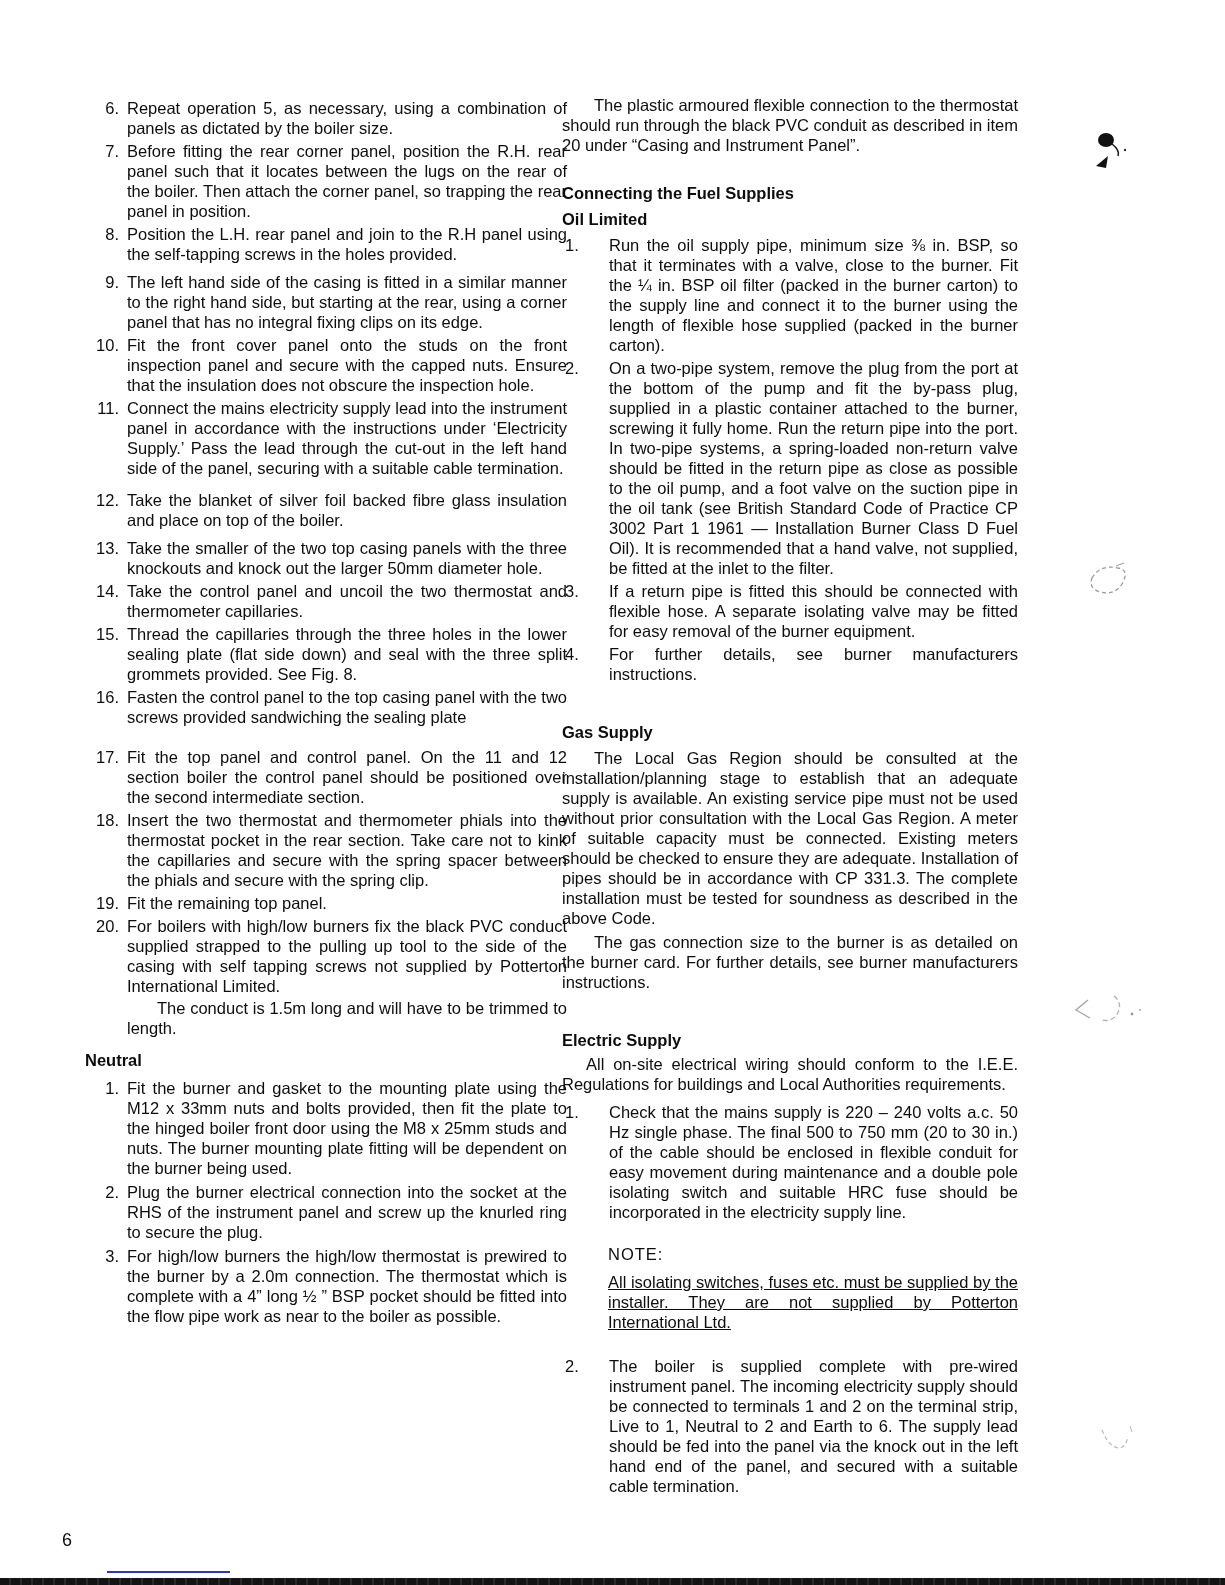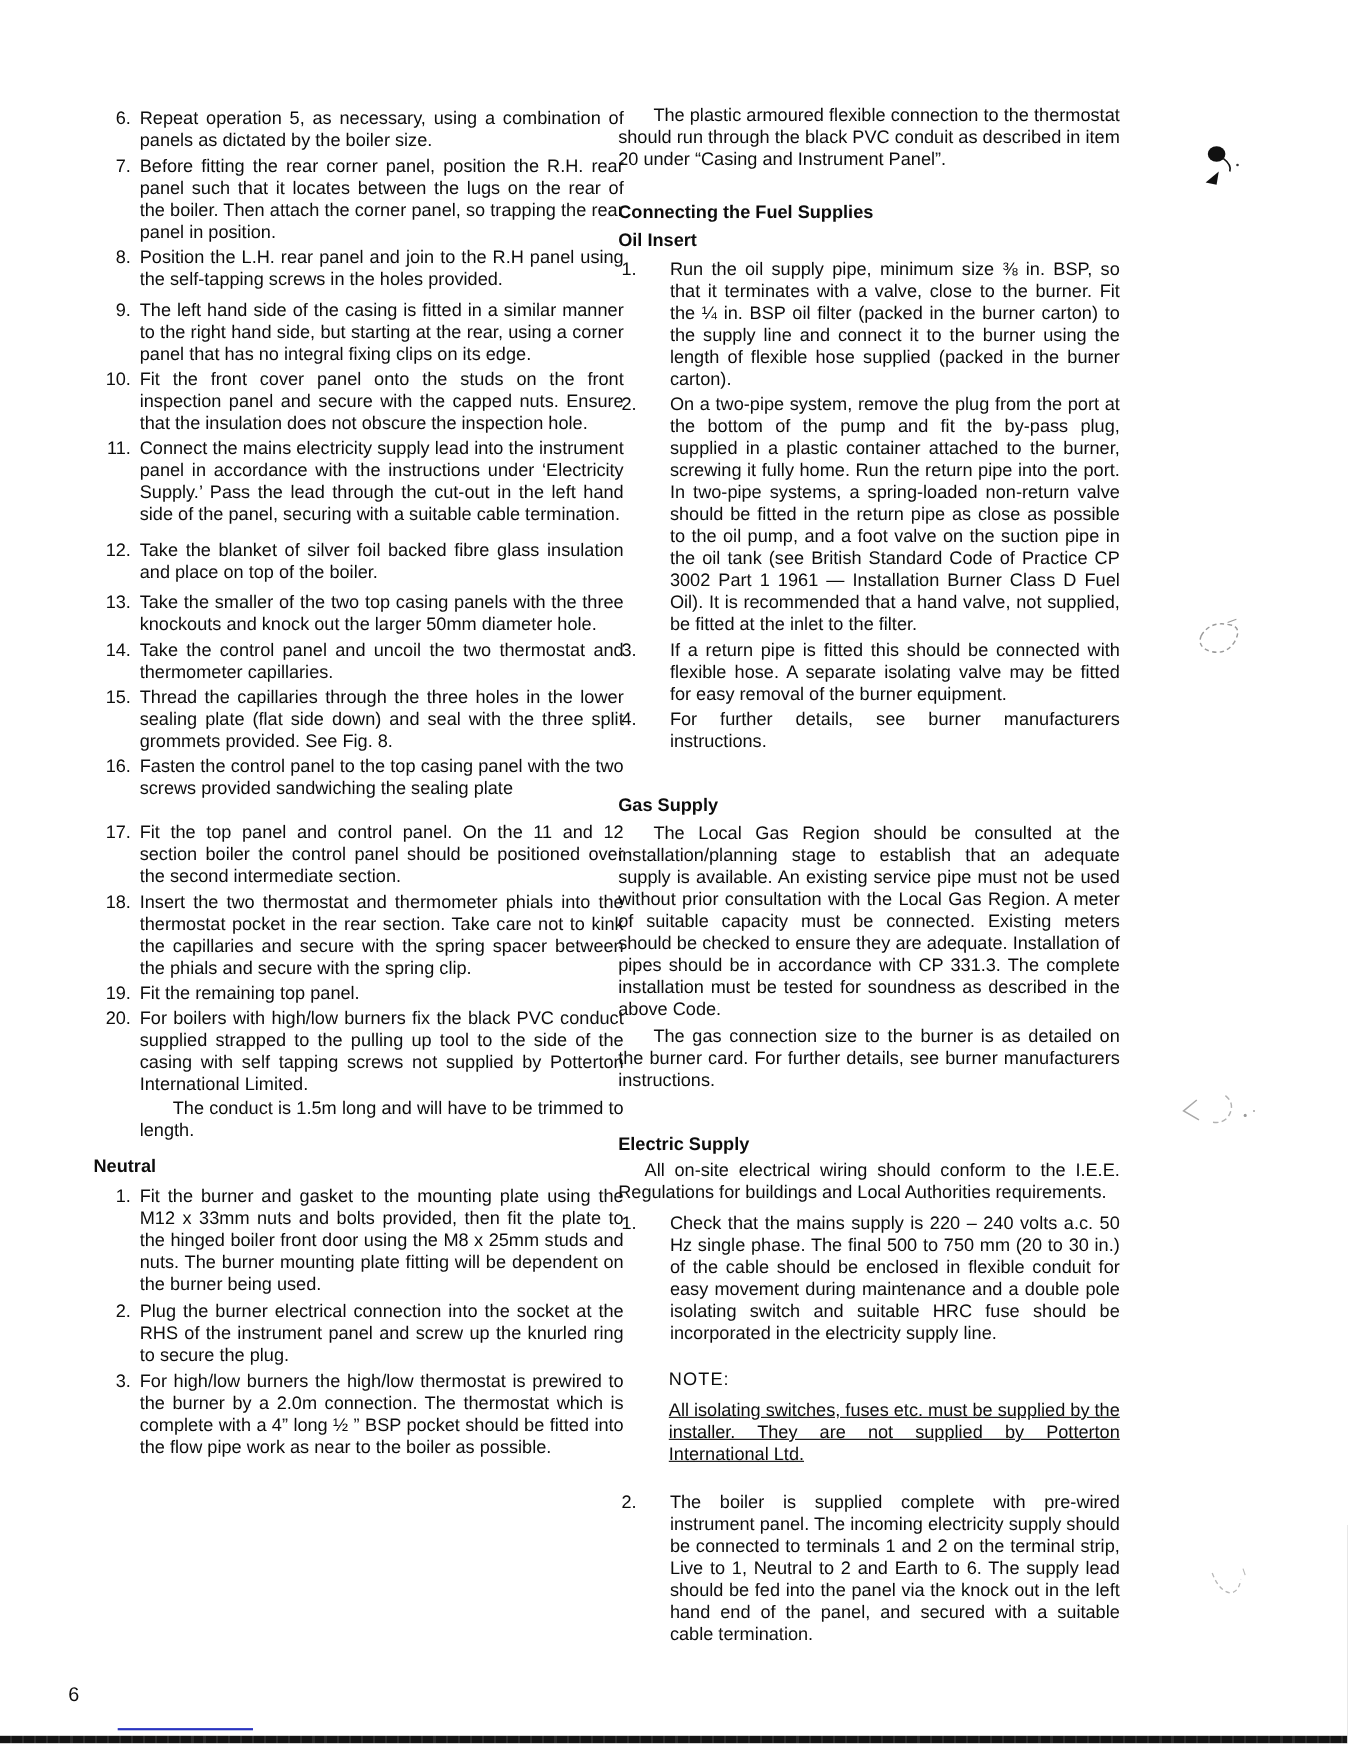--- a/index.html
+++ b/index.html
@@ -122,21 +122,21 @@
       <span class="num">3.</span>
       <span>For high/low burners the high/low thermostat is prewired to the burner by a 2.0m connection. The thermostat which is complete with a 4” long ½ ” BSP pocket should be fitted into the flow pipe work as near to the boiler as possible.</span>
     </div>
   </div>
 
   <div class="col col-right">
 
     <div class="para">The plastic armoured flexible connection to the thermostat should run through the black PVC conduit as described in item 20 under “Casing and Instrument Panel”.</div>
 
     <div class="heading gap16">Connecting the Fuel Supplies</div>
-    <div class="heading gap6">Oil Insert</div>
+    <div class="heading gap6">Oil Limited</div>
 
     <div class="item gap6">
       <span class="num">1.</span>
       <span>Run the oil supply pipe, minimum size ⅜ in. BSP, so that it terminates with a valve, close to the burner. Fit the ¼ in. BSP oil filter (packed in the burner carton) to the supply line and connect it to the burner using the length of flexible hose supplied (packed in the burner carton).</span>
     </div>
     <div class="item">
       <span class="num">2.</span>
       <span>On a two-pipe system, remove the plug from the port at the bottom of the pump and fit the by-pass plug, supplied in a plastic container attached to the burner, screwing it fully home. Run the return pipe into the port. In two-pipe systems, a spring-loaded non-return valve should be fitted in the return pipe as close as possible to the oil pump, and a foot valve on the suction pipe in the oil tank (see British Standard Code of Practice CP 3002 Part 1 1961 — Installation Burner Class D Fuel Oil). It is recommended that a hand valve, not supplied, be fitted at the inlet to the filter.</span>
     </div>
     <div class="item">

